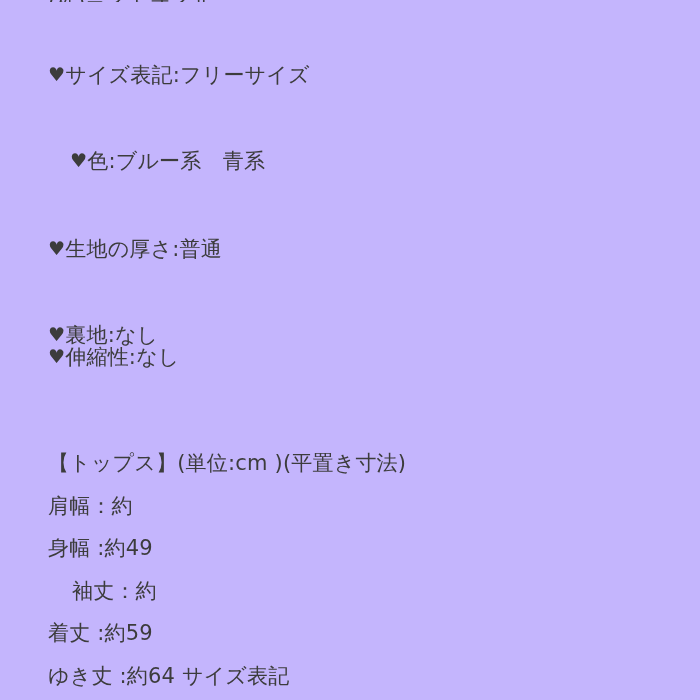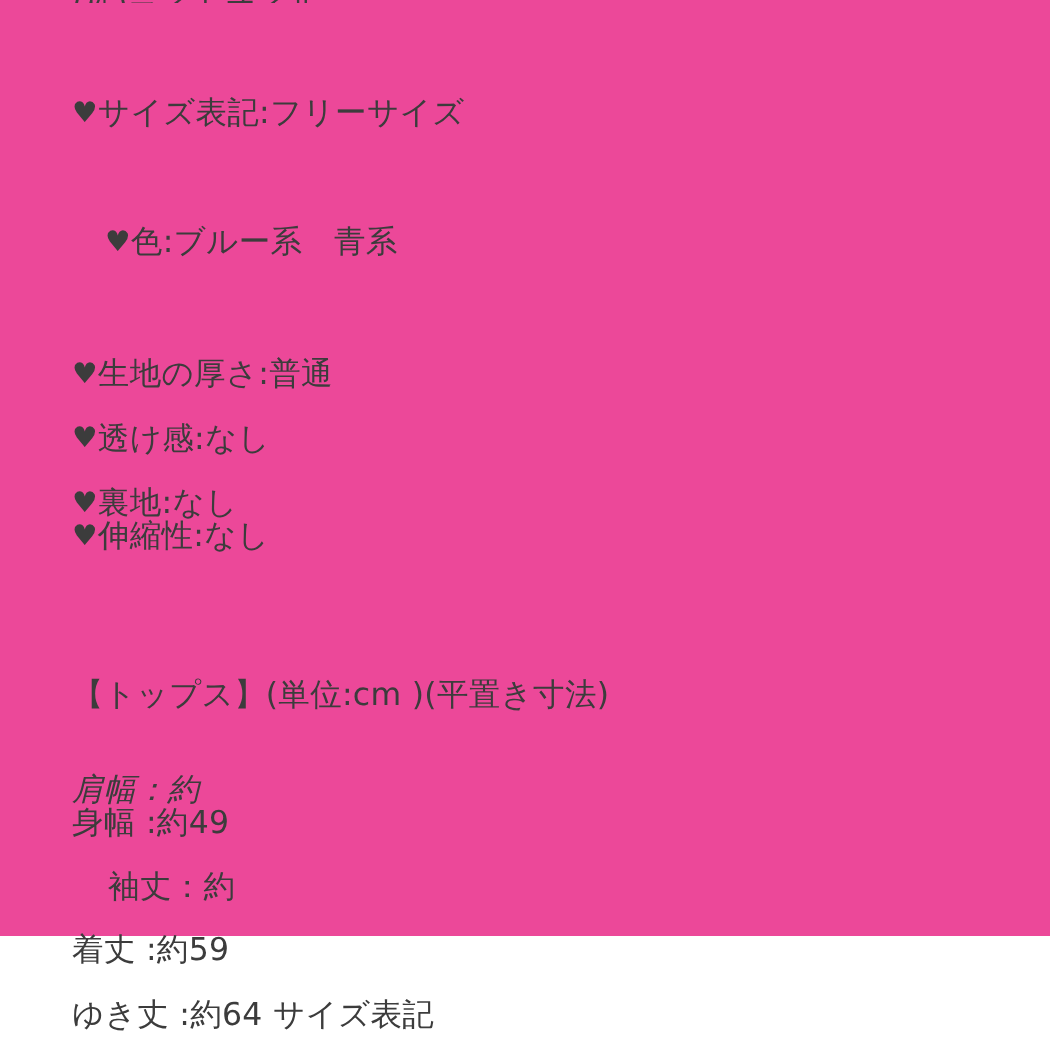--- a/index.html
+++ b/index.html
@@ -10,22 +10,22 @@
   body {
     width: 700px;
     height: 700px;
     overflow: hidden;
     font-family: "DejaVu Sans", "Liberation Sans", sans-serif;
     color: #3a3a3a;
   }
   .page {
     position: relative;
     width: 700px;
-    height: 624px;
-    background: #ec4899;
+    height: 700px;
+    background: #c4b5fd;
     box-sizing: border-box;
     padding: 0 48px;
   }
   .line {
     font-size: 21px;
     line-height: 1.25;
     color: #3c3c3c;
     white-space: pre;
     letter-spacing: 0.2px;
   }
@@ -61,35 +61,32 @@
   </div>
 
   <div class="block" style="top: 148px; margin-left: 22px;">
     <span class="line"><span class="heart">♥</span><span>色</span>:<span>ブルー系　青系</span></span>
   </div>
 
   <div class="block" style="top: 236px;">
     <span class="line"><span class="heart">♥</span><span>生地の厚さ</span>:<span>普通</span></span>
   </div>
 
-  <div class="block" style="top: 279px;">
-    <span class="line"><span class="heart">♥</span><span>透け感</span>:<span>なし</span></span>
-  </div>
 
   <div class="block" style="top: 322px;">
     <span class="line"><span class="heart">♥</span><span>裏地</span>:<span>なし</span></span>
   </div>
 
   <div class="block" style="top: 344px;">
     <span class="line"><span class="heart">♥</span><span>伸縮性</span>:<span>なし</span></span>
   </div>
 
   <div class="block line" style="top: 450px;">【トップス】(単位:cm )(平置き寸法)</div>
 
-  <div class="block" style="top: 513px; font-style: italic;">
+  <div class="block" style="top: 493px;">
     <span class="line"><span>肩幅：</span><span>約</span></span>
   </div>
 
   <div class="block" style="top: 535px;">
     <span class="line"><span>身幅 :</span><span>約49</span></span>
   </div>
 
   <div class="block" style="top: 578px; margin-left: 24px;">
     <span class="line"><span>袖丈：</span><span>約</span></span>
   </div>

